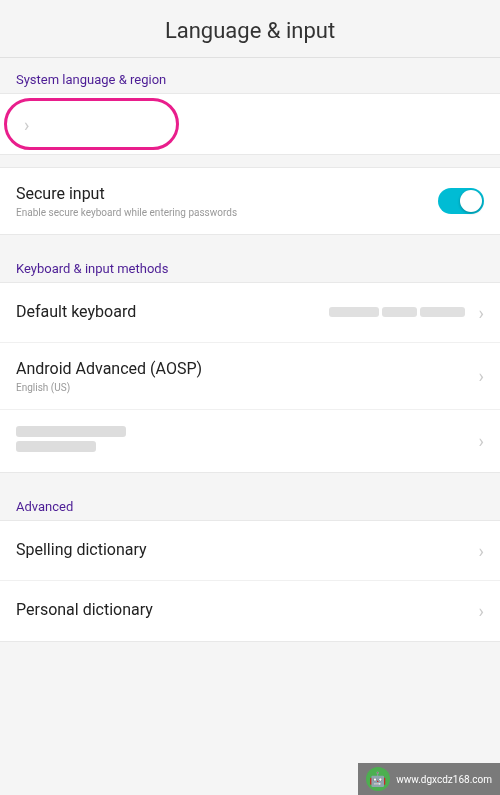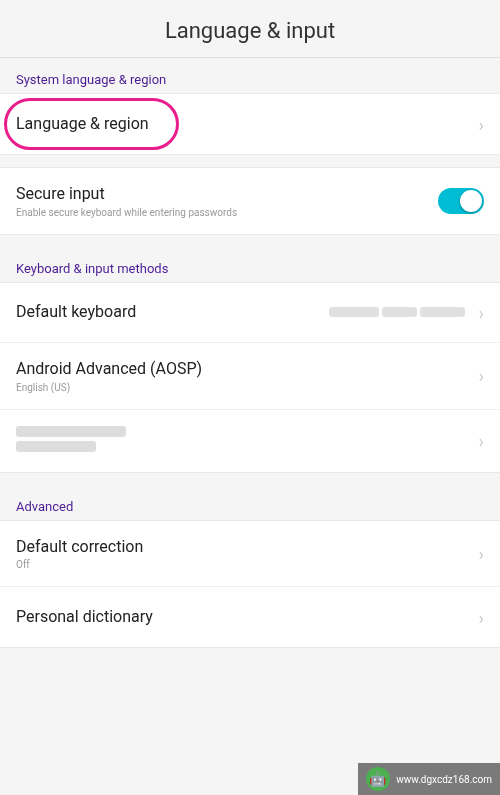--- a/index.html
+++ b/index.html
@@ -174,23 +174,20 @@
 <body>
 
 <div class="header">
   <span class="header-title">Language &amp; input</span>
 </div>
 
 <div class="section-label">System language &amp; region</div>
 <div class="settings-group">
   <div class="settings-item language-region-item">
     <div class="circle-highlight"></div>
-    <div class="item-content">
-      <div class="item-title">Language &amp; region</div>
-    </div>
     <div class="item-right">
       <span class="chevron">›</span>
     </div>
   </div>
 </div>
 
 <div class="gap-section"></div>
 
 <div class="settings-group">
   <div class="settings-item">
@@ -247,22 +244,21 @@
 
 </div>
 
 <div class="gap-section"></div>
 
 <div class="section-label">Advanced</div>
 <div class="settings-group">
 
   <div class="settings-item">
     <div class="item-content">
-      <div class="item-title">Default correction</div>
-      <div class="item-subtitle">Off</div>
+      <div class="item-title">Spelling dictionary</div>
     </div>
     <div class="item-right">
       <span class="chevron">›</span>
     </div>
   </div>
 
   <div class="settings-item">
     <div class="item-content">
       <div class="item-title">Personal dictionary</div>
     </div>

